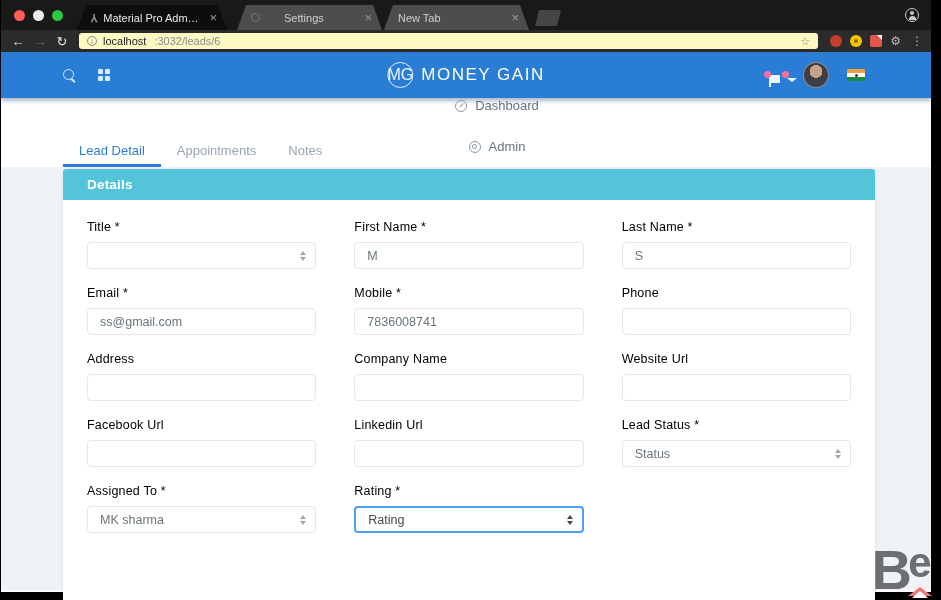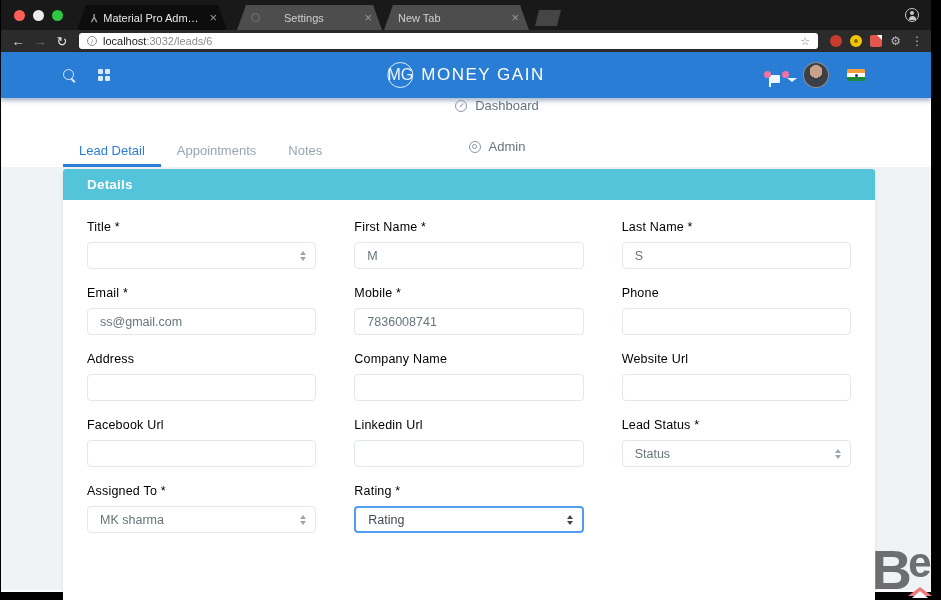--- a/index.html
+++ b/index.html
@@ -22,24 +22,24 @@
   .favicon-y { color:#9a9a9a; font-size:11px; font-weight:bold; margin-right:6px; }
   .favicon-dot { width:9px; height:9px; border:1px solid #777; border-radius:50%; margin-right:6px; flex:none; }
   .newtab-btn { width:26px; height:16px; background:#454545; margin:0 0 4px 6px; clip-path:polygon(4px 0, 100% 0, calc(100% - 4px) 100%, 0 100%); }
   .person-icon { position:absolute; right:12px; top:8px; width:14px; height:14px; border:1.5px solid #c9c9c9; border-radius:50%; }
   .person-icon::before { content:""; position:absolute; left:4px; top:2px; width:4px; height:4px; border-radius:50%; background:#c9c9c9; }
   .person-icon::after { content:""; position:absolute; left:2.5px; top:7px; width:7px; height:4px; border-radius:4px 4px 0 0; background:#c9c9c9; }
 
   .urlbar { height:22px; background:#2b2b2b; display:flex; align-items:center; padding:0 8px; gap:4px; }
   .nav-arrow { color:#e4e4e4; font-size:13px; width:18px; text-align:center; }
   .nav-arrow.dim { color:#6d6d6d; }
-  .omnibox { flex:1; height:16px; background:#ffffff; border-radius:3px; display:flex; align-items:center; padding:0 8px; font-size:11px; margin-left:4px; }
+  .omnibox { flex:1; height:16px; background:#fef9c3; border-radius:3px; display:flex; align-items:center; padding:0 8px; font-size:11px; margin-left:4px; }
   .info-icon { width:10px; height:10px; border:1px solid #8b8b8b; border-radius:50%; color:#8b8b8b; font-size:7px; line-height:9px; text-align:center; font-style:italic; margin-right:6px; flex:none; }
   .url-host { color:#202020; }
-  .url-path { color:#8b8b8b; }
+  .url-path { color:#8b8b8b;padding-left:8px; }
   .star-icon { margin-left:auto; color:#8b8b8b; font-size:11px; }
   .ext-icons { display:flex; align-items:center; gap:8px; margin-left:8px; }
   .ext-circle-red { width:12px; height:12px; border-radius:50%; background:#c63d2f; }
   .ext-circle-yellow { width:12px; height:12px; border-radius:50%; background:#f5c400; position:relative; }
   .ext-circle-yellow::after{ content:""; position:absolute; left:4px; top:4px; width:4px; height:4px; border-radius:50%; background:#8a6d00; }
   .ext-square-red { width:12px; height:12px; border-radius:2px; background:#e2574c; position:relative; }
   .ext-square-red::after{ content:""; position:absolute; right:0; top:0; border-style:solid; border-width:0 5px 5px 0; border-color:transparent #fff transparent transparent; }
   .gear-icon { color:#b9b9b9; font-size:12px; }
   .menu-dots { color:#b9b9b9; font-size:12px; letter-spacing:0; margin-left:2px; }
 

